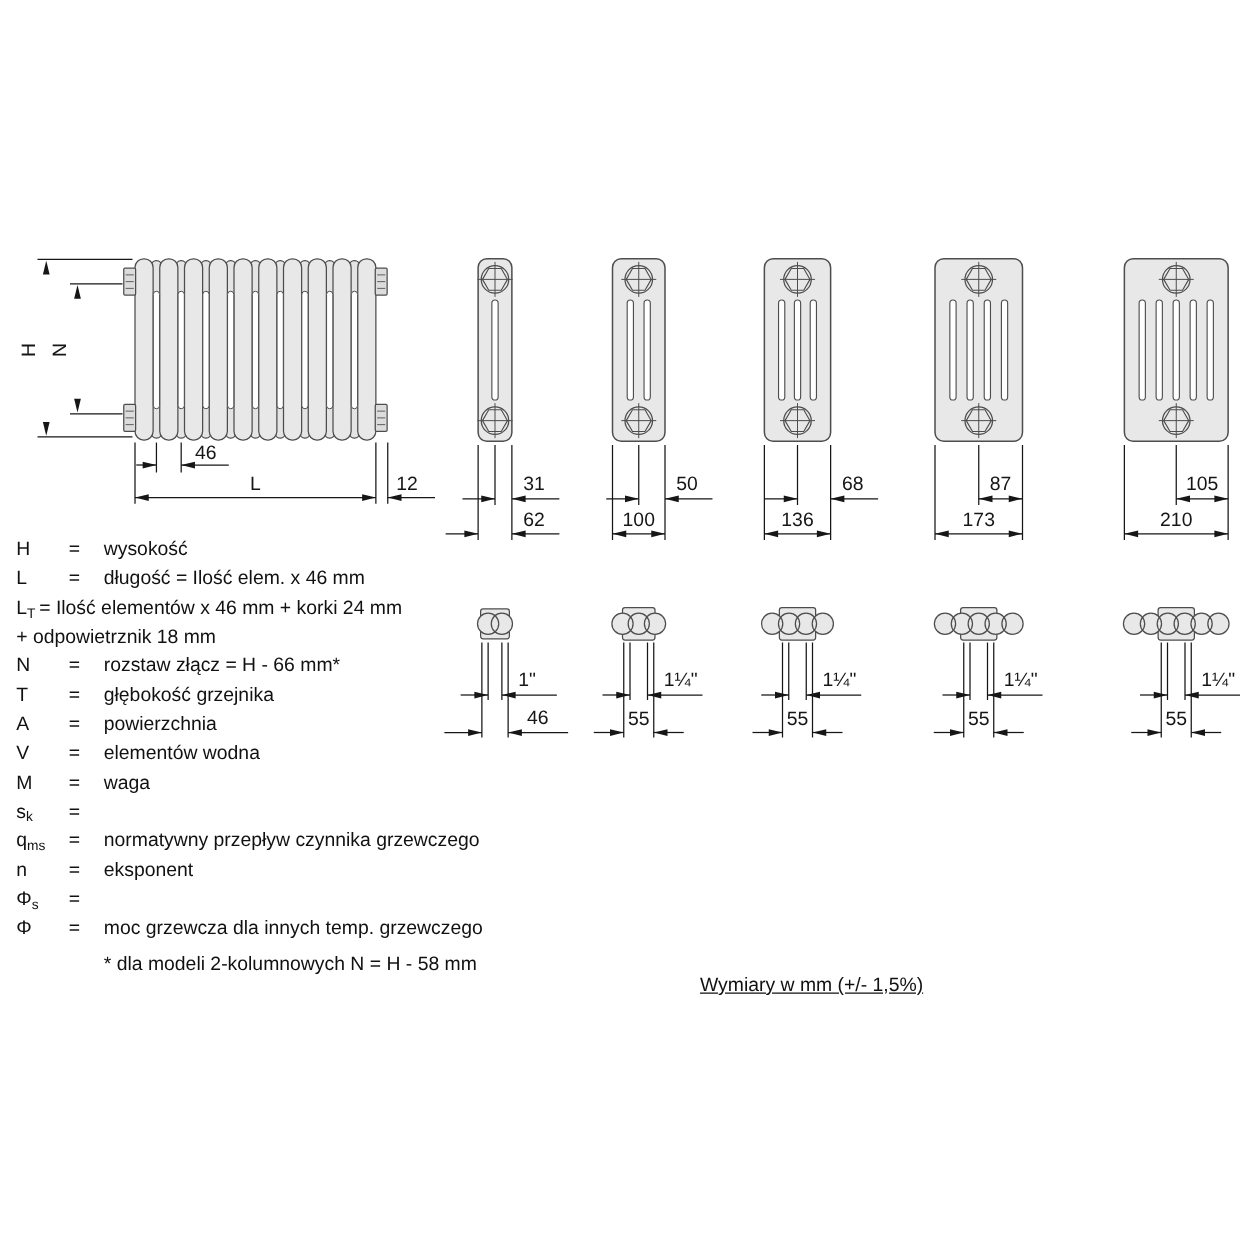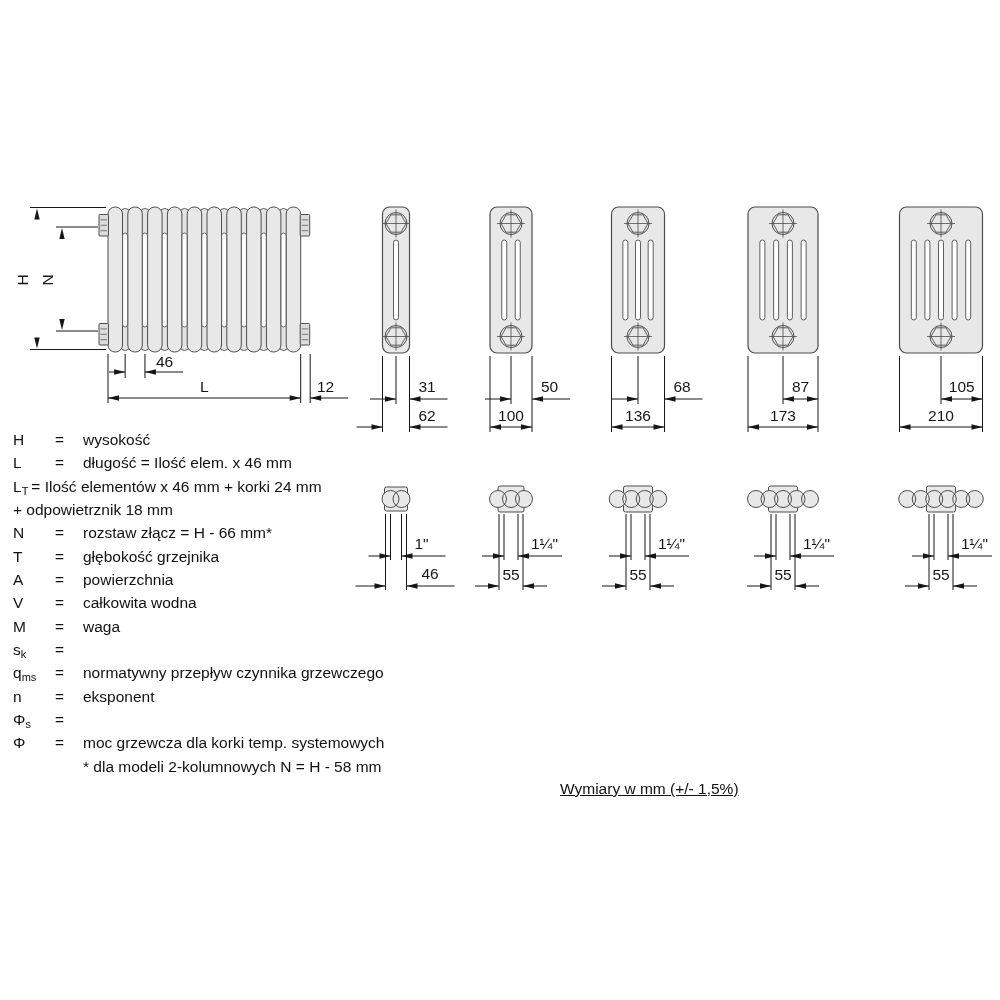--- a/index.html
+++ b/index.html
@@ -4,21 +4,21 @@
 <style>
   html,body{margin:0;padding:0;background:#ffffff;}
   .page{position:relative;width:1000px;height:1000px;background:#fff;overflow:hidden;
         font-family:"Liberation Sans", sans-serif;color:#111;}
   #drawing{position:absolute;left:0;top:0;font-family:"Liberation Sans", sans-serif;}
   .legend{position:absolute;left:13px;top:431px;font-size:15.5px;color:#111;}
   .lrow{display:flex;align-items:baseline;height:23.35px;white-space:nowrap;}
   .sym{width:42px;flex:0 0 42px;}
   .eq{width:28px;flex:0 0 28px;}
   .sub{font-size:11px;position:relative;top:3px;}
-  .indent{padding-left:70px;}
+  .indent{padding-left:70px;align-items:flex-end;}
   .gap{margin-left:3px;}
   .note{position:absolute;left:560px;top:780px;font-size:15.5px;color:#111;text-decoration:underline;}
 </style>
 </head>
 <body>
 
 <div class="page">
 
   <svg id="drawing" width="1000" height="640">
       <rect x="120.94999999999999" y="208.5" width="8.4" height="142" rx="4" ry="4" fill="#e4e4e4" stroke="#4d4d4d" stroke-width="0.9"></rect>
@@ -357,21 +357,21 @@
       <span class="txt">głębokość grzejnika</span>
     </div>
     <div class="lrow">
       <span class="sym"><span>A</span><span class="sub"></span></span>
       <span class="eq">=</span>
       <span class="txt">powierzchnia</span>
     </div>
     <div class="lrow">
       <span class="sym"><span>V</span><span class="sub"></span></span>
       <span class="eq">=</span>
-      <span class="txt">całkowita wodna</span>
+      <span class="txt">elementów wodna</span>
     </div>
     <div class="lrow">
       <span class="sym"><span>M</span><span class="sub"></span></span>
       <span class="eq">=</span>
       <span class="txt">waga</span>
     </div>
     <div class="lrow">
       <span class="sym"><span>s</span><span class="sub">k</span></span>
       <span class="eq">=</span>
     </div>
@@ -385,21 +385,21 @@
       <span class="eq">=</span>
       <span class="txt">eksponent</span>
     </div>
     <div class="lrow">
       <span class="sym"><span>Φ</span><span class="sub">s</span></span>
       <span class="eq">=</span>
     </div>
     <div class="lrow">
       <span class="sym"><span>Φ</span><span class="sub"></span></span>
       <span class="eq">=</span>
-      <span class="txt">moc grzewcza dla korki temp. systemowych</span>
+      <span class="txt">moc grzewcza dla innych temp. grzewczego</span>
     </div>
     <div class="lrow indent">
       <span class="txt">* dla modeli 2-kolumnowych N = H - 58 mm</span>
     </div>
   </div>
 
   <div class="note">Wymiary w mm (+/- 1,5%)</div>
 </div>
 
 </body></html>

